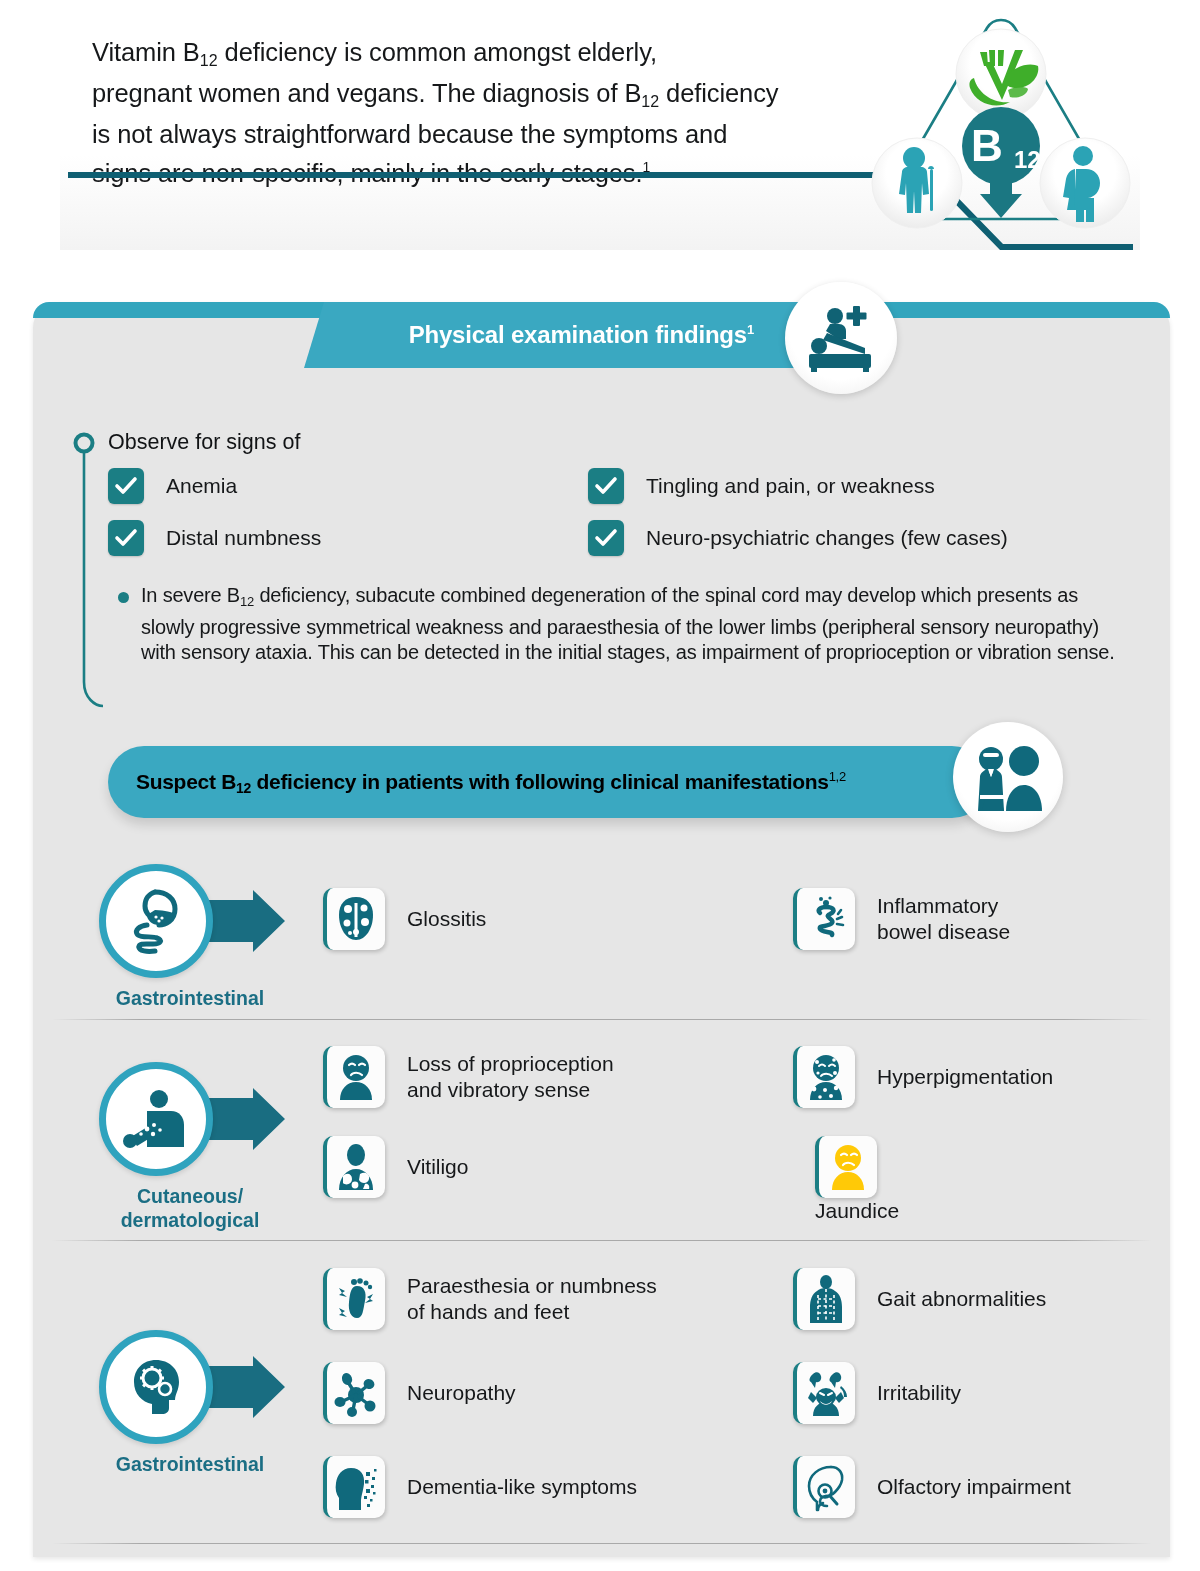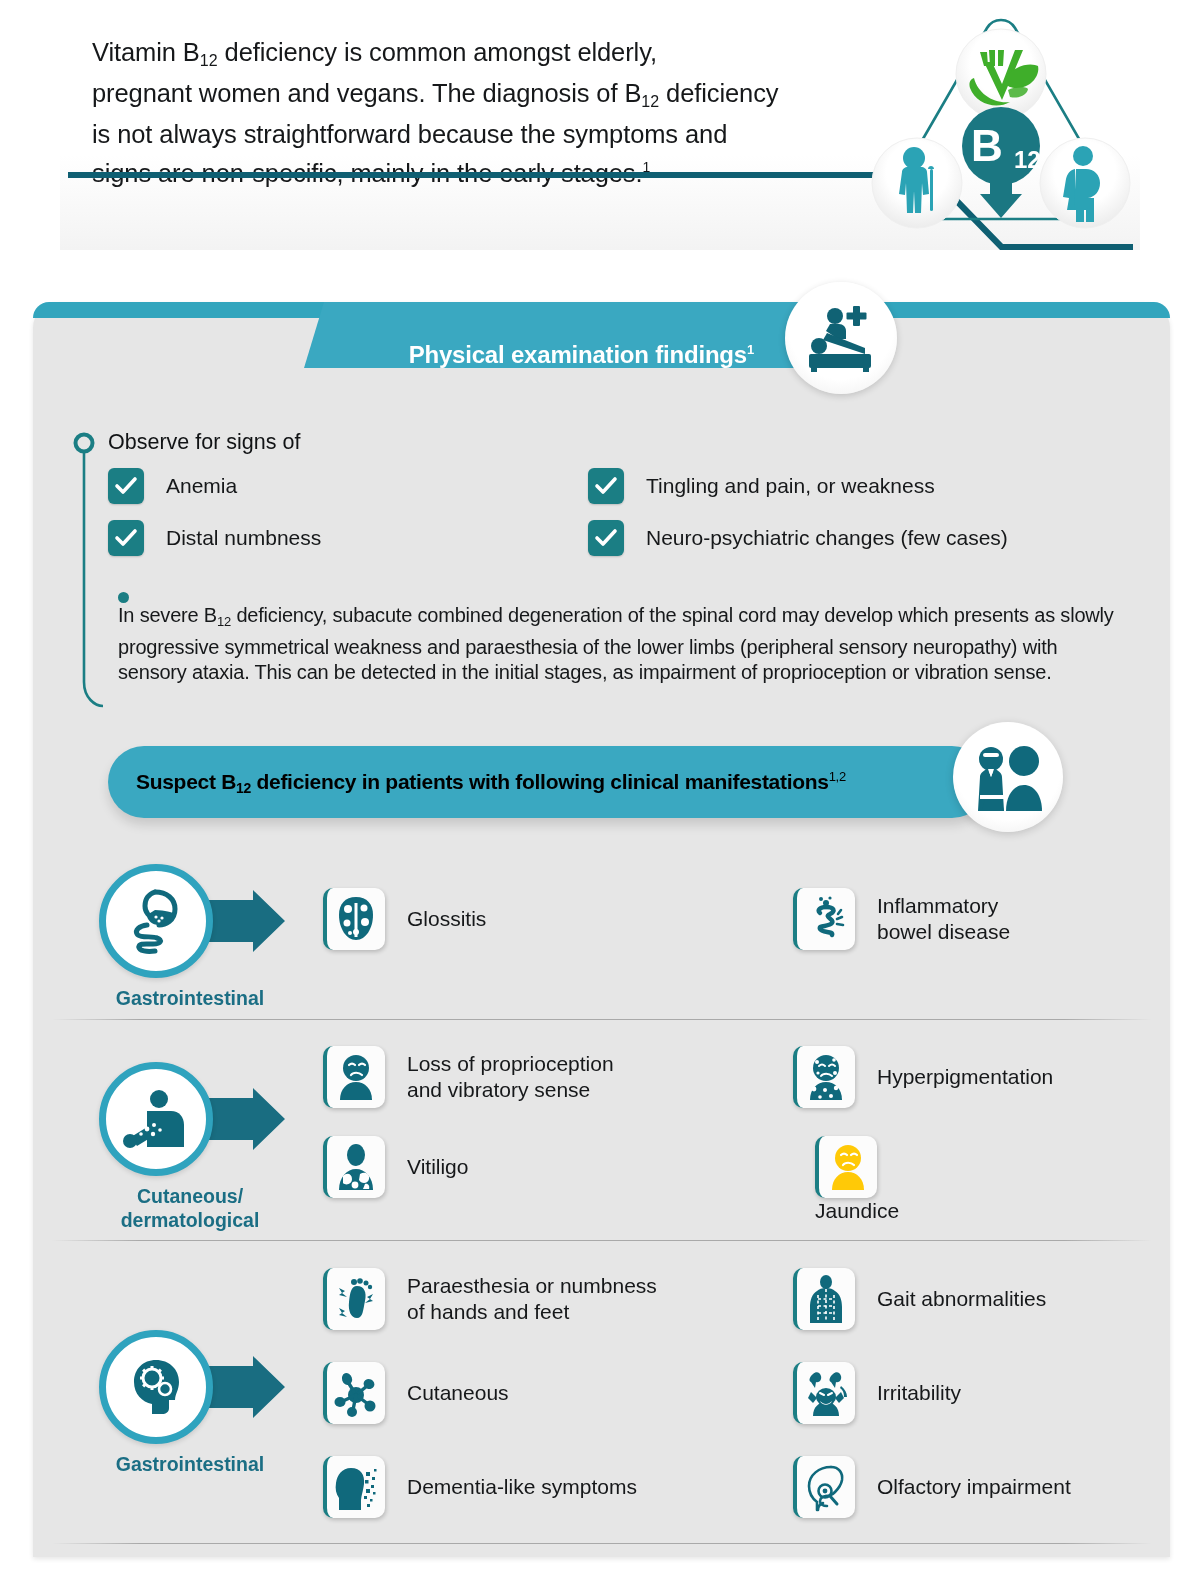--- a/index.html
+++ b/index.html
@@ -46,21 +46,21 @@
     background: #32a5bd; border-radius: 26px 26px 0 0;
   }
 
   
   .pe-banner { position: absolute; left: 300px; top: 302px; width: 600px; height: 78px; }
   .pe-banner svg { display: block; }
   .pe-banner-label {
     position: absolute; left: 0; top: 0; width: 470px; height: 66px;
     display: flex; align-items: center; justify-content: flex-end;
     padding-right: 16px;
-    font-size: 24px; font-weight: bold; color: #ffffff; letter-spacing: -0.2px; margin-top: 20px;
+    font-size: 24px; font-weight: bold; color: #ffffff; letter-spacing: -0.2px;
   }
   .pe-banner-label .sup { font-size: 13px; vertical-align: 9px; }
   .pe-icon-circle {
     position: absolute; left: 485px; top: -20px; width: 112px; height: 112px;
     border-radius: 50%;
     background: radial-gradient(circle at 50% 40%, #ffffff 60%, #ebebeb 100%);
     box-shadow: 0 2px 7px rgba(0,0,0,.16);
     display: flex; align-items: center; justify-content: center;
   }
 
@@ -77,21 +77,20 @@
   .check-box {
     width: 36px; height: 36px; border-radius: 6px; background: #1b7e84;
     display: flex; align-items: center; justify-content: center; flex: none;
     box-shadow: 0 1px 2px rgba(0,0,0,.18);
   }
   .check-label { margin-left: 22px; font-size: 21px; color: #16181a; }
 
   .note {
     position: absolute; left: 118px; top: 583px; width: 1010px;
     display: flex;
-    flex-direction: column;
   }
   .note-dot {
     width: 11px; height: 11px; border-radius: 50%; background: #1b7e84;
     flex: none; margin-top: 9px; margin-right: 12px;
   }
   .note-text { font-size: 20px; line-height: 25.5px; color: #16181a; letter-spacing: -0.2px; }
   .note-text .sub { font-size: 13px; vertical-align: -4px; }
 
   
   .suspect { position: absolute; left: 108px; top: 738px; width: 1010px; height: 106px; }
@@ -597,21 +596,21 @@
                 <path d="M23,25 L20,40"></path>
               </g>
               <ellipse cx="14" cy="9" rx="5" ry="6" transform="rotate(-20 14 9)"></ellipse>
               <ellipse cx="36" cy="14" rx="5.5" ry="5" transform="rotate(25 36 14)"></ellipse>
               <ellipse cx="7" cy="32" rx="5.5" ry="5"></ellipse>
               <ellipse cx="37" cy="36" rx="5.5" ry="5.5"></ellipse>
               <ellipse cx="19" cy="42" rx="5" ry="5"></ellipse>
             </g>
           </svg>
         </div>
-        <div class="item-label">Cutaneous</div>
+        <div class="item-label">Neuropathy</div>
       </div>
 
       <div class="item" style="left:470px; top:104px;">
         <div class="tile">
           <svg width="46" height="46" viewBox="0 0 46 46">
             <g fill="#10697c">
               <path d="M10,4 c3,-3 7,-2 8,2 c1,4 -2,7 -5,6 l-1,6 l-4,-6 c-3,-1 -1,-6 2,-8 Z"></path>
               <path d="M30,4 c3,-3 7,-2 8,2 c1,4 -2,7 -5,6 l-1,6 l-4,-6 c-3,-1 -1,-6 2,-8 Z"></path>
               <path d="M38,16 c4,3 6,7 6,11 l-3,0 c0,-4 -1,-7 -4,-9 Z"></path>
               <ellipse cx="23" cy="27" rx="10" ry="9"></ellipse>

